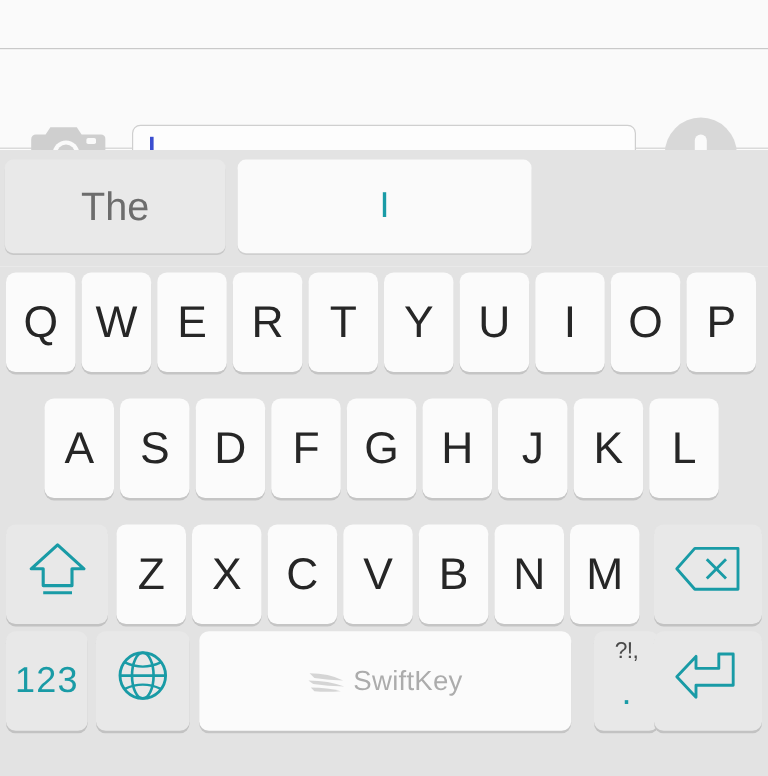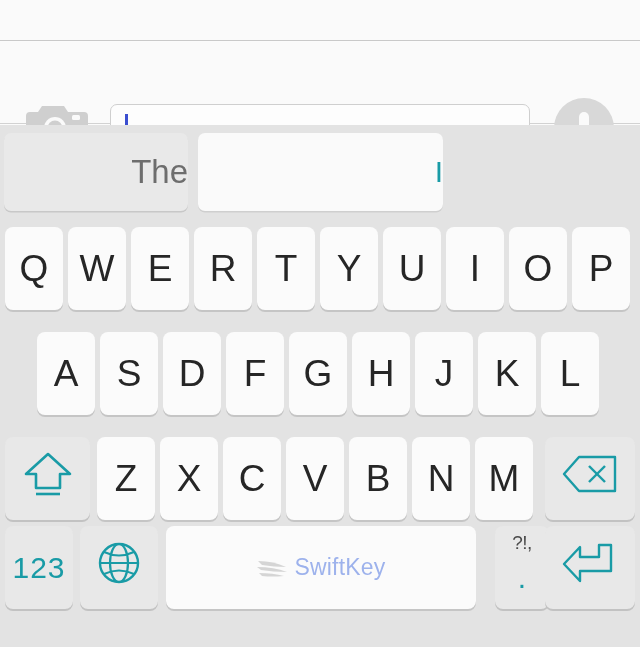--- a/index.html
+++ b/index.html
@@ -74,21 +74,21 @@
     width: 640px; height: 97px;
     background: #e3e3e3;
   }
   .sug {
     position: absolute;
     top: 8px;
     height: 78px;
     border-radius: 7px;
     display: flex;
     align-items: center;
-    justify-content: flex-end;
+    justify-content: center;
     font-size: 33px;
     box-sizing: border-box;
   }
   .sug-left  { left: 4px;   width: 184px; background: #e9e9e9; color: #6d6d6d; box-shadow: 0 1.5px 0 #c8c8c8; }
   .sug-mid   { left: 198px; width: 245px; background: #fafafa; color: #199ba6; box-shadow: 0 1.5px 0 #cfcfcf; }
   .sug-right { left: 453px; width: 184px; background: #e9e9e9; color: #6d6d6d; box-shadow: 0 1.5px 0 #c8c8c8; }
   .sug-mid-text { font-size: 30px; letter-spacing: 0; }
 
   
   .keyboard {
@@ -123,21 +123,21 @@
     background: #e8e8e8;
     box-shadow: 0 2px 0 #c2c2c2;
     color: #199ba6;
   }
   .key-space {
     background: #fbfbfb;
     box-shadow: 0 2px 0 #c5c5c5;
   }
 
   .sk-logo { display: flex; align-items: center; gap: 4px; opacity: 0.42; }
-  .sk-word { font-size: 23px; color: #1d4ed8; letter-spacing: 0.2px; }
+  .sk-word { font-size: 23px; color: #404040; letter-spacing: 0.2px; }
 
   .key-123 { font-size: 30px; letter-spacing: 1px; }
 
   .punc-key { position: relative; }
   .punc-top {
     position: absolute;
     top: 6px; left: 0; right: 0;
     text-align: center;
     font-size: 19px;
     color: #4a4a4a;

